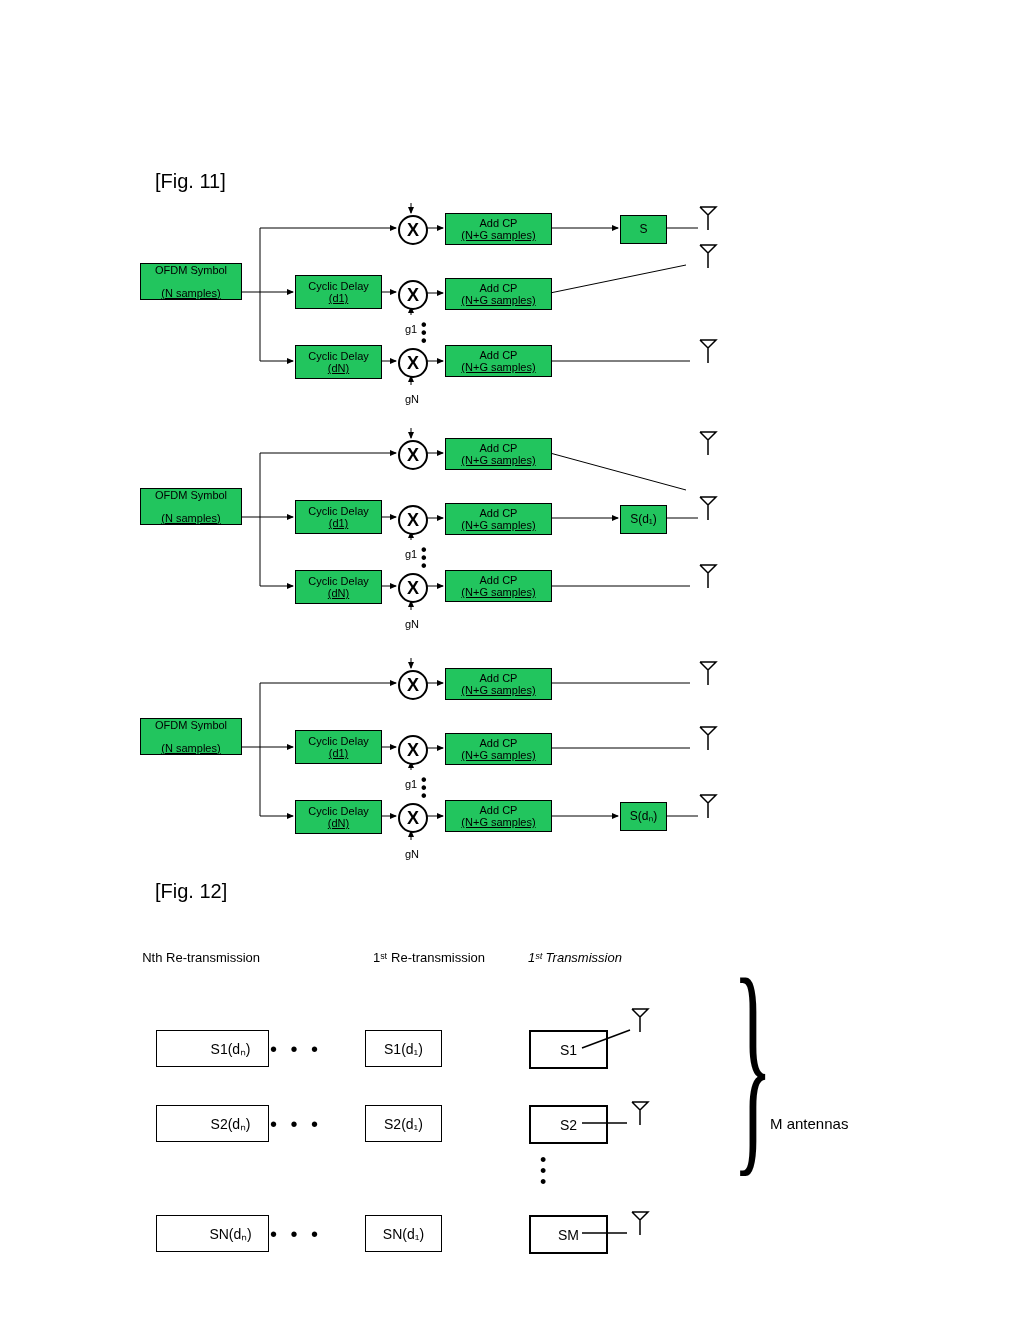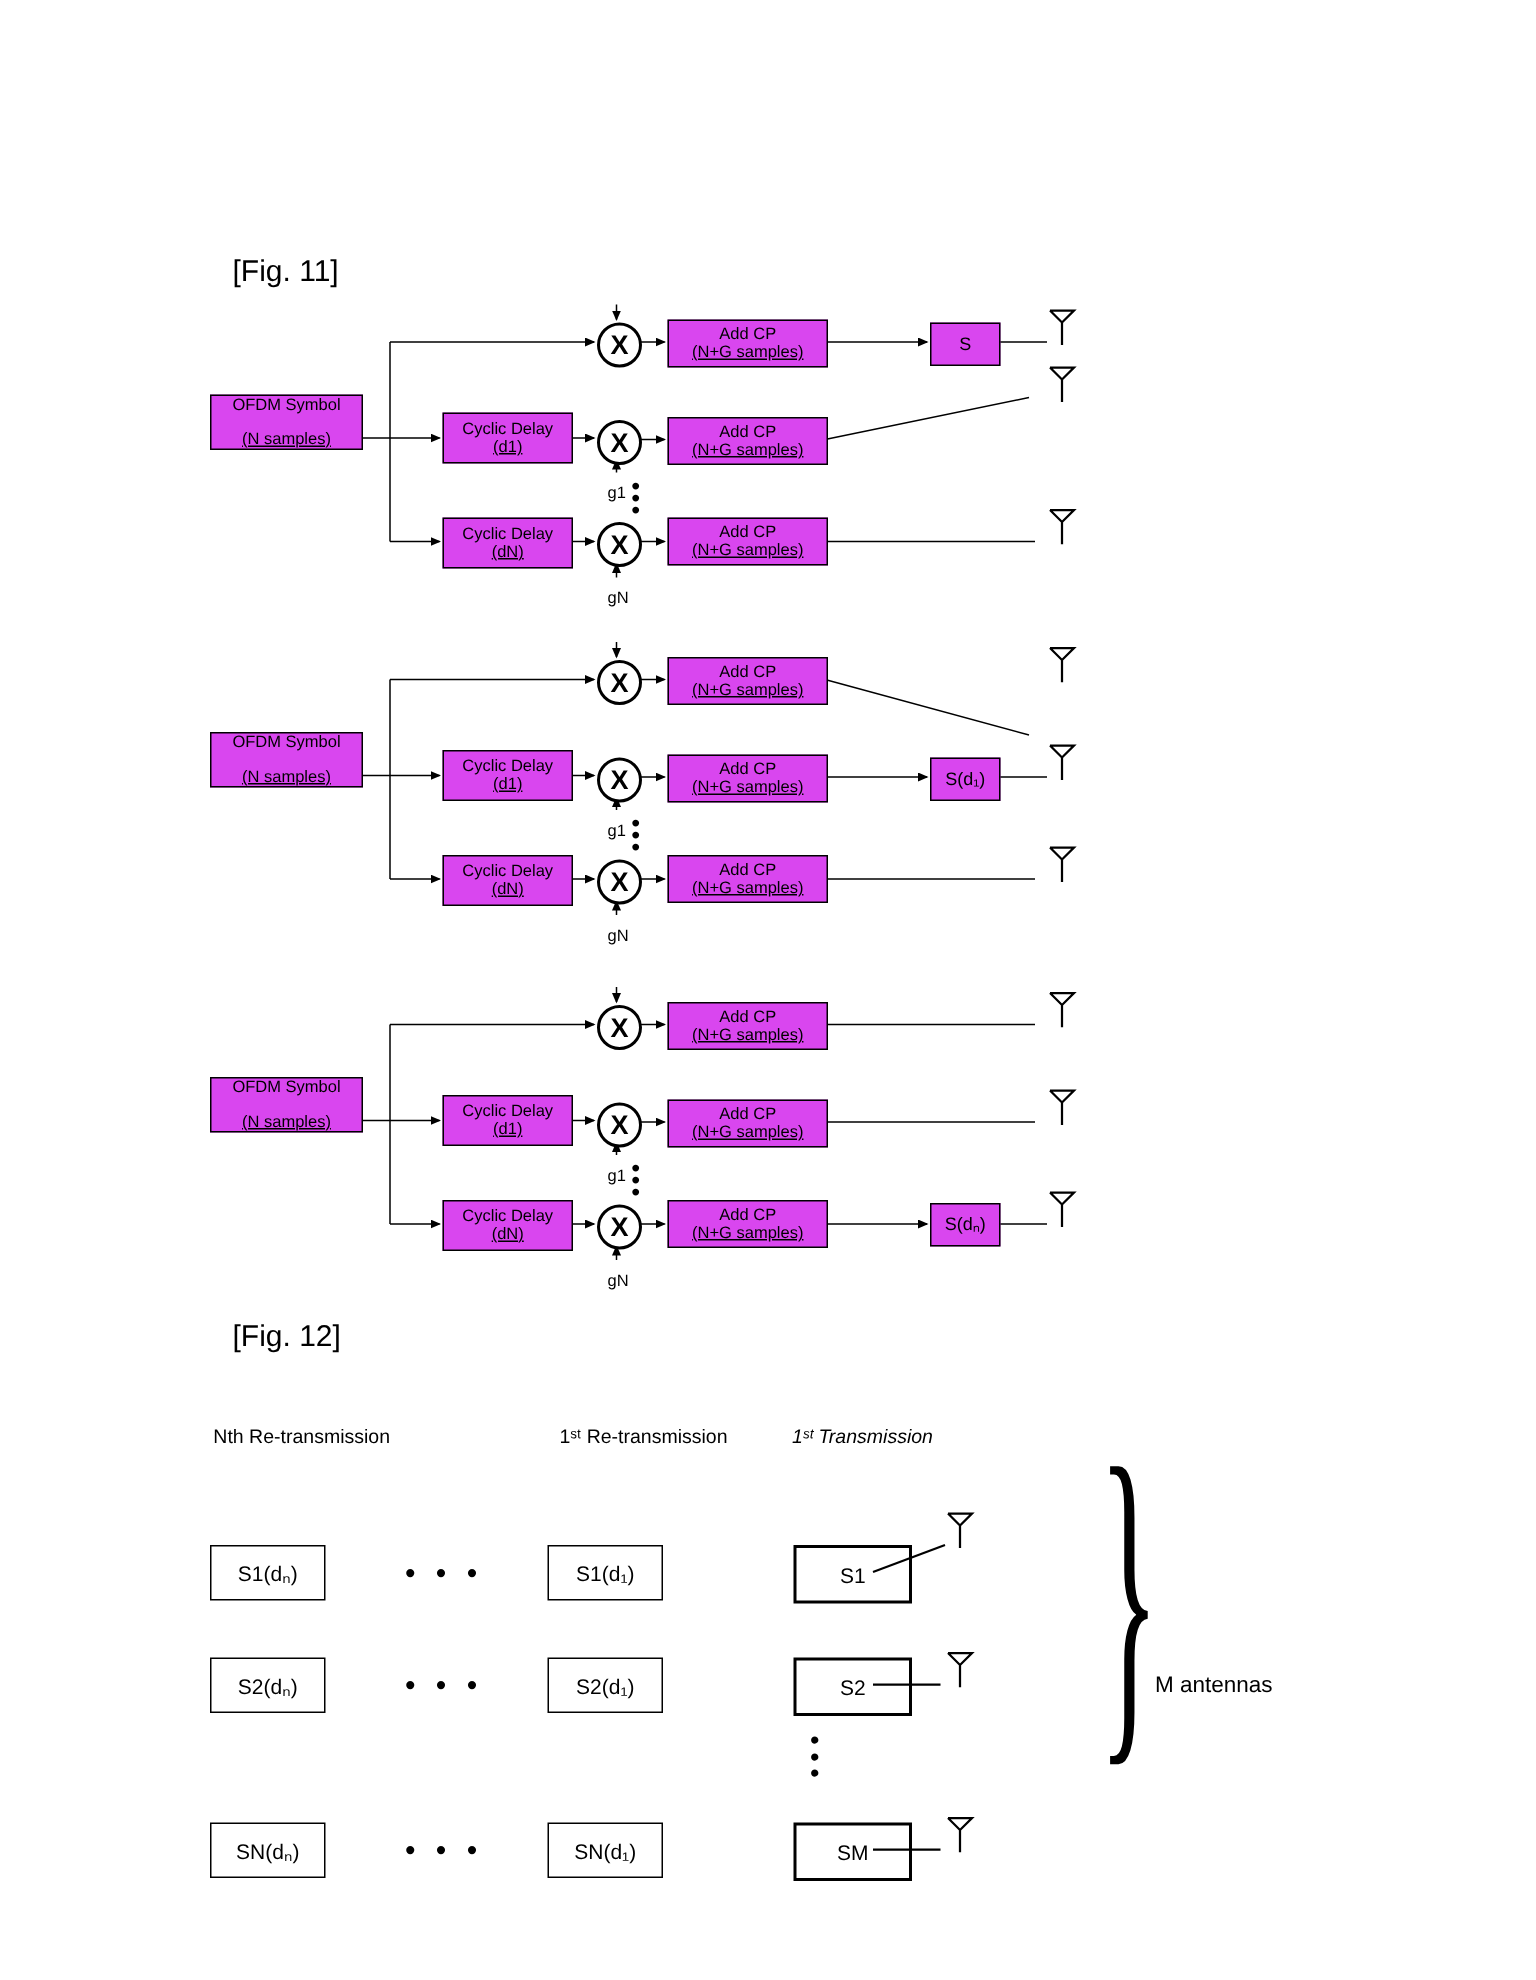--- a/index.html
+++ b/index.html
@@ -51,21 +51,21 @@
     width: 745px;
     height: 220px;
   }
   .bg1 { top: 0; }
   .bg2 { top: 225px; }
   .bg3 { top: 455px; }
 
   .box {
     position: absolute;
     border: 1px solid black;
-    background: #d946ef;
+    background: #22c55e;
     text-align: center;
     font-size: 11px;
     display: flex;
     flex-direction: column;
     justify-content: center;
     align-items: center;
     line-height: 1.1;
   }
   .underline { text-decoration: underline; }
 
@@ -165,21 +165,21 @@
     width: 75px;
     height: 35px;
     display: flex;
     align-items: center;
     justify-content: center;
     font-size: 14px;
   }
   .row1 { top: 80px; }
   .row2 { top: 155px; }
   .rowN { top: 265px; }
-  .colN { left: 0; }
+  .colN { left: 16px; padding-left: 36px; }
   .col1 { left: 225px; }
   .colS { left: 365px; border-width: 2px; margin-left: 24px; }
 
   .hdots {
     position: absolute;
     font-size: 20px;
     letter-spacing: 4px;
   }
   .vdots12 {
     position: absolute;

